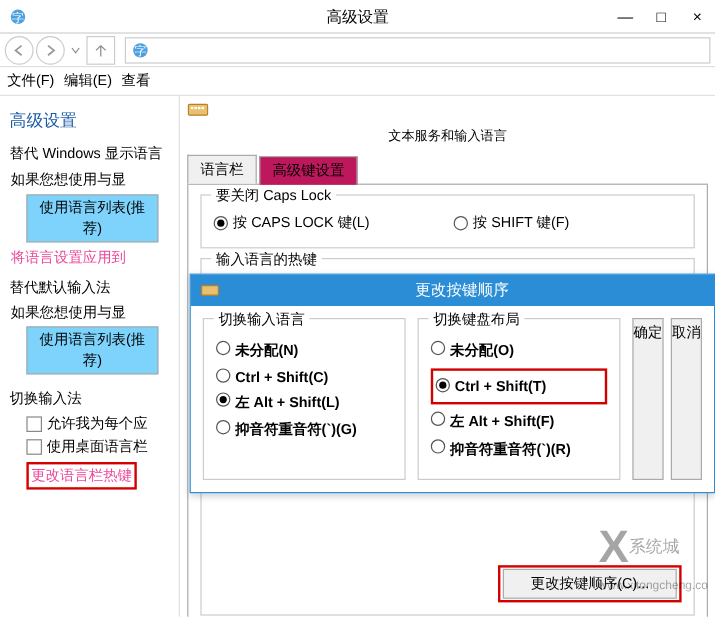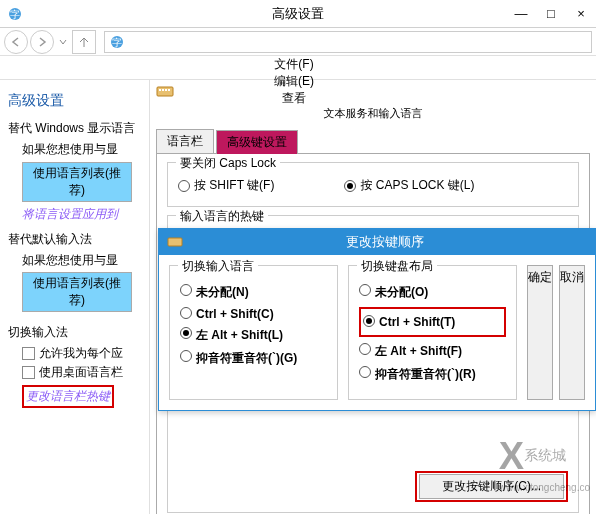--- a/index.html
+++ b/index.html
@@ -13,31 +13,31 @@
   .win-btn { width: 30px; height: 22px; display: flex; align-items: center; justify-content: center; font-size: 13px; }
 
   
   .navbar { height: 28px; display: flex; align-items: center; padding: 0 4px; border-bottom: 1px solid #e0e0e0; }
   .nav-btn { width: 24px; height: 24px; border-radius: 50%; border: 1px solid #ccc; display: inline-flex; align-items: center; justify-content: center; margin-right: 2px; color: #999; }
   .nav-btn.small { border: none; width: 14px; }
   .nav-up { width: 24px; height: 24px; border: 1px solid #ccc; display: inline-flex; align-items: center; justify-content: center; margin-right: 8px; color: #888; }
   .breadcrumb-box { flex: 1; height: 22px; border: 1px solid #ccc; display: flex; align-items: center; padding: 0 4px; }
 
   
-  .menubar { height: 24px; display: flex; align-items: center; padding: 0 6px; border-bottom: 1px solid #e0e0e0; flex-direction: column; }
+  .menubar { height: 24px; display: flex; align-items: center; padding: 0 6px; border-bottom: 1px solid #e0e0e0; }
   .menu-item { margin-right: 8px; }
 
   
   .body { display: flex; height: calc(100% - 80px); }
   .leftcol { width: 150px; border-right: 1px solid #e0e0e0; padding: 8px; }
   .leftcol h3 { color: #1a5aa8; font-size: 14px; font-weight: normal; margin: 4px 0 10px 0; }
   .left-group-title { margin: 8px 0 4px 0; }
-  .left-indent { margin-left: 14px; margin-bottom: 4px; line-height: 1.4; }
+  .left-indent { margin-left: 1px; margin-bottom: 4px; line-height: 1.4; }
   .left-btn { border: 1px solid #aaa; background: #7dd3fc; padding: 2px 4px; display: inline-block; margin-left: 14px; margin-bottom: 4px; width: 110px; text-align: center; }
-  .link { color: #8b5cf6; font-style: italic; }
+  .link { color: #ec4899; }
   .chk { display: flex; align-items: center; margin-left: 14px; margin-bottom: 2px; }
   .chk .box { width: 13px; height: 13px; border: 1px solid #888; margin-right: 4px; background: #fff; }
   .red-box { border: 2px solid #d40000; padding: 1px 2px; display: inline-block; }
 
   
   .rightcol { flex: 1; padding: 4px 6px; position: relative; }
   .dlg-ticon { width: 18px; height: 18px; display: inline-block; vertical-align: middle; }
   .dlg-title { font-size: 11px; text-align: center; margin: 4px 0 8px 0; }
   .tabs { display: flex; border-bottom: 1px solid #aaa; }
   .tab { padding: 3px 10px; border: 1px solid #aaa; border-bottom: none; background: #fff; position: relative; top: 1px; margin-right: 2px; }
@@ -182,26 +182,26 @@
 
     <div class="tabs">
       <div class="tab">语言栏</div>
       <div class="tab active">高级键设置</div>
     </div>
     <div class="panel">
       <div class="group">
         <div class="group-title">要关闭 Caps Lock</div>
         <div class="caps-row">
           <div class="radio-row">
+              <span class="radio sel"></span>
+              <span>按 CAPS LOCK 键(L)</span>
+            </div>
+          <div class="radio-row">
               <span class="radio"></span>
               <span>按 SHIFT 键(F)</span>
-            </div>
-          <div class="radio-row">
-              <span class="radio sel"></span>
-              <span>按 CAPS LOCK 键(L)</span>
             </div>
         </div>
       </div>
 
       <div class="group">
         <div class="group-title">输入语言的热键</div>
         <div class="hk-head">
           <div>操作</div>
           <div>按键顺序(K)</div>
         </div>

